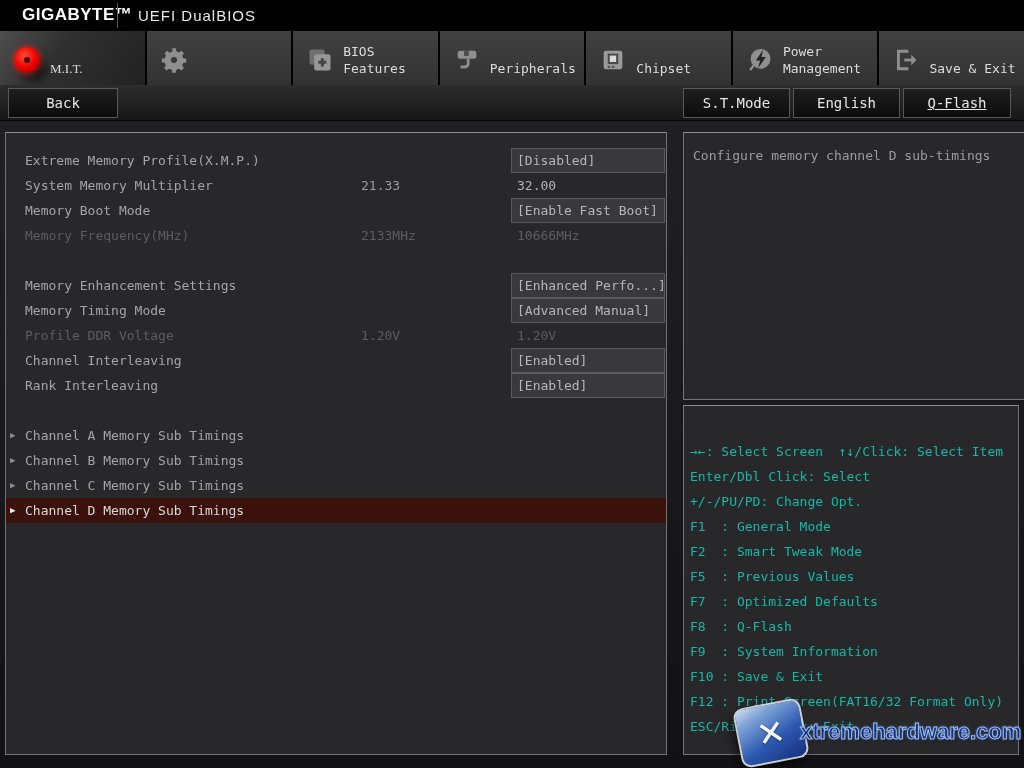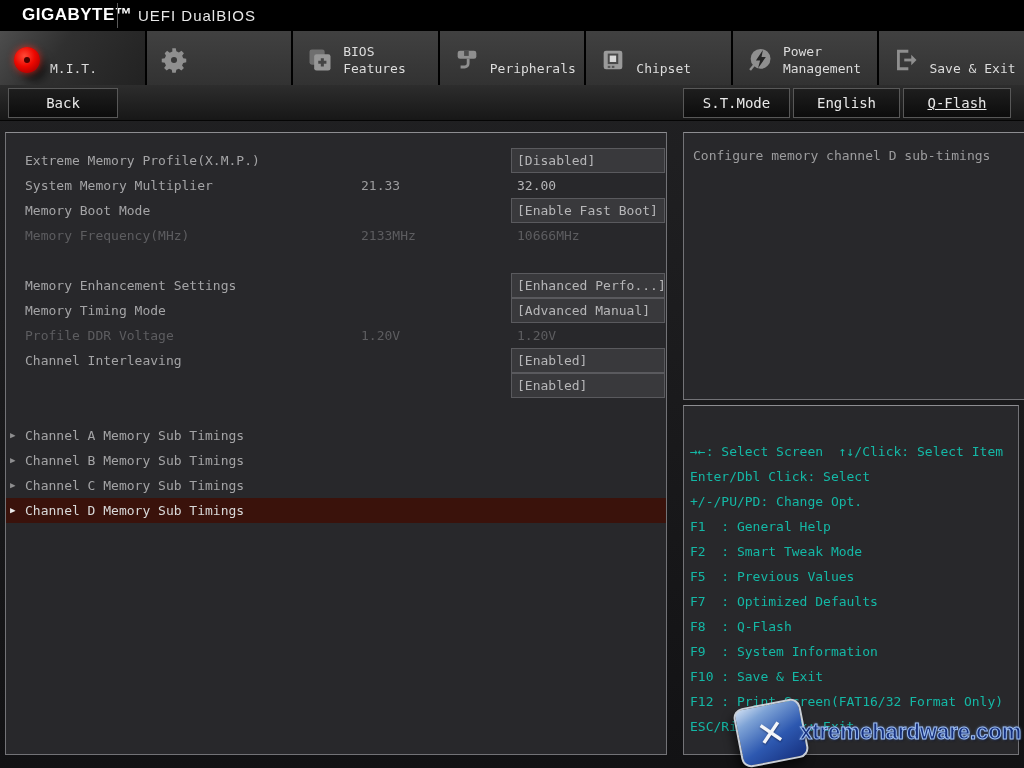--- a/index.html
+++ b/index.html
@@ -13,21 +13,21 @@
     font-weight:bold;font-size:17px;letter-spacing:.5px;color:#fff;}
   #topbar .sep{position:absolute;left:117px;top:3px;width:1px;height:25px;background:#5a5a5a;}
   #biostitle{position:absolute;left:138px;top:7px;font-family:"Liberation Sans",sans-serif;
     font-size:15px;letter-spacing:1px;color:#e8e8e8;}
 
   
   #tabbar{position:absolute;left:0;top:31px;width:1024px;height:54px;background:#000;
     display:flex;gap:2px;}
   .tab{flex:1;display:flex;align-items:flex-end;gap:9px;padding:0 0 8px 13px;
     background:linear-gradient(#414141,#323232);cursor:default;}
-  .tab.active{background:linear-gradient(125deg,#4e4e4e 0%,#303030 40%,#222 100%);}
+  .tab.active{background:linear-gradient(125deg,#4e4e4e 0%,#303030 40%,#222 100%);font-family:Liberation Serif, serif;}
   .tab .ticon{width:28px;height:28px;flex:0 0 28px;margin-bottom:3px;position:relative;}
   .tab .tlabel{font-size:13px;line-height:17px;color:#dcdcdc;max-width:95px;
     white-space:pre-line;}
   .mit-dot{width:26px;height:26px;border-radius:50%;margin:1px;
     background:radial-gradient(circle at 40% 35%, #ff4a38 0%, #ee0800 45%, #b30000 78%, #7e0000 100%);
     box-shadow:0 0 7px rgba(255,40,25,.75), 7px 9px 9px rgba(0,0,0,.5);position:relative;}
   .mit-dot::after{content:"";position:absolute;left:10px;top:10px;width:6px;height:6px;
     border-radius:50%;background:#4a0300;}
 
   
@@ -187,20 +187,21 @@
         <div class="row disabled">
           <span class="lbl">Profile DDR Voltage</span>
           <span class="mid">1.20V</span>
           <span class="val">1.20V</span>
         </div>
         <div class="row">
           <span class="lbl">Channel Interleaving</span>
           <span class="val boxed">[Enabled]</span>
         </div>
         <div class="row">
+          <span class="lbl">Rank Interleaving</span>
           <span class="val boxed">[Enabled]</span>
         </div>
         <div class="row"></div>
         <div class="row">
           <span class="arr">▶</span>
           <span class="lbl">Channel A Memory Sub Timings</span>
         </div>
         <div class="row">
           <span class="arr">▶</span>
           <span class="lbl">Channel B Memory Sub Timings</span>
@@ -218,21 +219,21 @@
 
   <div class="panel" id="help-desc-panel">
     <div id="help-desc">Configure memory channel D sub-timings</div>
   </div>
 
   <div class="panel" id="help-keys-panel">
     <div id="help-keys">
         <div class="keyline">→←: Select Screen  ↑↓/Click: Select Item</div>
         <div class="keyline">Enter/Dbl Click: Select</div>
         <div class="keyline">+/-/PU/PD: Change Opt.</div>
-        <div class="keyline">F1  : General Help</div>
+        <div class="keyline">F1  : General Mode</div>
         <div class="keyline">F2  : Smart Tweak Mode</div>
         <div class="keyline">F5  : Previous Values</div>
         <div class="keyline">F7  : Optimized Defaults</div>
         <div class="keyline">F8  : Q-Flash</div>
         <div class="keyline">F9  : System Information</div>
         <div class="keyline">F10 : Save &amp; Exit</div>
         <div class="keyline">F12 : Print Screen(FAT16/32 Format Only)</div>
         <div class="keyline">ESC/Right Click: Exit</div>
       </div>
   </div>

